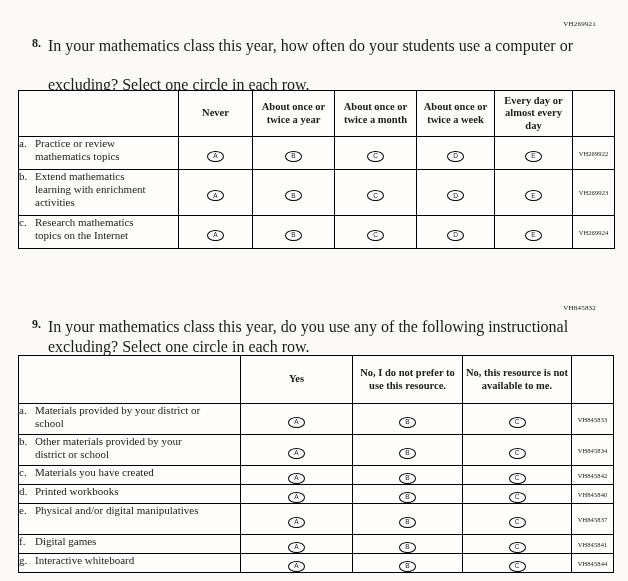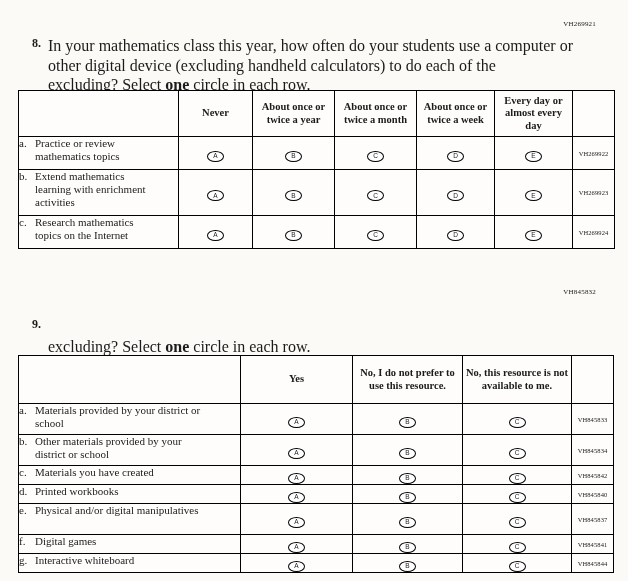--- a/index.html
+++ b/index.html
@@ -9,28 +9,28 @@
     font-family:"Liberation Serif","DejaVu Serif",serif;
     color:#1b1b1b;
   }
   .page{position:relative;width:628px;height:581px;overflow:hidden;}
 
   .vcode{
     position:absolute;right:32px;
     font-size:7px;letter-spacing:.2px;color:#222;
   }
   #q8-code{top:20px;}
-  #q9-code{top:288px;}
+  #q9-code{top:304px;}
 
   .qline{position:absolute;left:32px;display:flex;}
   #q8-line{top:36px;}
   #q9-line{top:317px;}
   .qnum{font-weight:bold;font-size:12px;width:16px;flex:none;line-height:1.22;}
   .qtext{font-size:16px;line-height:1.22;margin:0;}
-  .qtext strong{font-weight:bold;}
+  .qtext strong{font-weight:normal;}
 
   table.grid{
     position:absolute;left:18px;
     border-collapse:collapse;table-layout:fixed;
     background:#fefdfb;
   }
   #table-q8{top:90px;width:596px;}
   #table-q9{top:355px;width:595px;}
   .grid th,.grid td{border:1px solid #000;padding:0;}
   .grid th{
@@ -65,21 +65,21 @@
 </style>
 </head>
 <body>
 
 <div class="page">
 
   <div class="vcode" id="q8-code">VH269921</div>
 
   <div class="qline" id="q8-line">
     <span class="qnum">8.</span>
-    <p class="qtext"><span>In your mathematics class this year, how often do your students use a computer or</span><br><span>other digital device (excluding handheld calculators) to do each of the</span><br><span>excluding? Select </span><strong>one</strong><span> circle in each row.</span></p>
+    <p class="qtext"><span>In your mathematics class this year, how often do your students use a computer or</span><br><br><span>excluding? Select </span><strong>one</strong><span> circle in each row.</span></p>
   </div>
 
   <table class="grid" id="table-q8">
     <colgroup>
       <col style="width:160px">
         <col style="width:74px">
         <col style="width:82px">
         <col style="width:82px">
         <col style="width:78px">
         <col style="width:78px">
@@ -139,21 +139,21 @@
         <td class="opt"><span class="oval">E</span></td>
         <td class="code-cell">VH269924</td>
       </tr>
     </tbody>
   </table>
 
   <div class="vcode" id="q9-code">VH845832</div>
 
   <div class="qline" id="q9-line">
     <span class="qnum">9.</span>
-    <p class="qtext"><br><span>excluding? Select </span><strong>one</strong><span> circle in each row.</span></p>
+    <p class="qtext"><span>In your mathematics class this year, do you use any of the following instructional</span><br><span>excluding? Select </span><strong>one</strong><span> circle in each row.</span></p>
   </div>
 
   <table class="grid" id="table-q9">
     <colgroup>
       <col style="width:222px">
         <col style="width:112px">
         <col style="width:110px">
         <col style="width:109px">
         <col style="width:42px">
     </colgroup>

